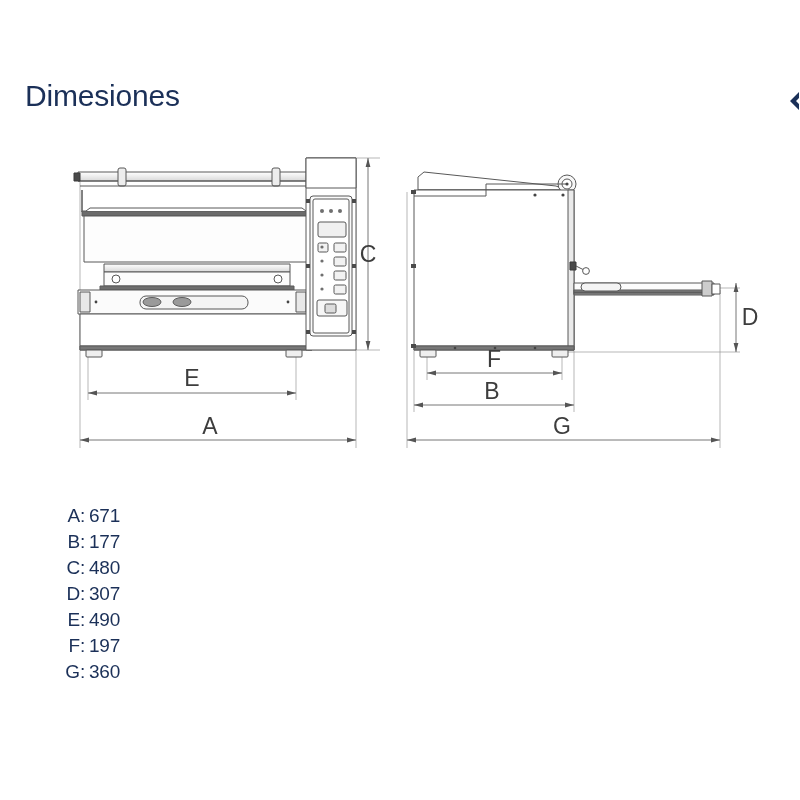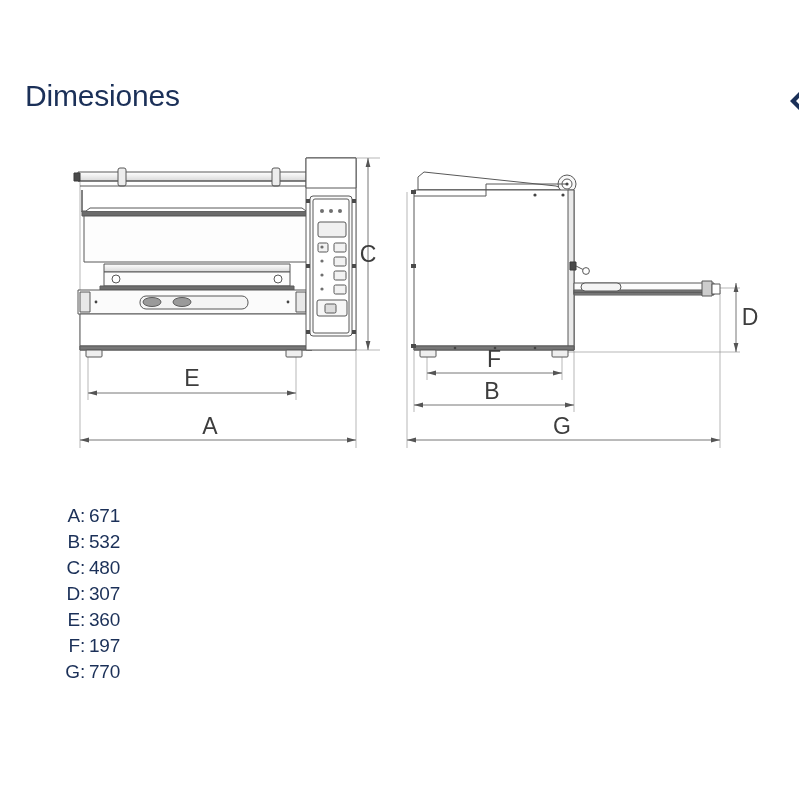--- a/index.html
+++ b/index.html
@@ -322,37 +322,37 @@
     </svg>
   </div>
 
   <div class="dim-list">
     <div class="dim-row">
       <span class="dim-key">A:</span>
       <span class="dim-val">671</span>
     </div>
     <div class="dim-row">
       <span class="dim-key">B:</span>
-      <span class="dim-val">532</span>
+      <span class="dim-val">177</span>
     </div>
     <div class="dim-row">
       <span class="dim-key">C:</span>
       <span class="dim-val">480</span>
     </div>
     <div class="dim-row">
       <span class="dim-key">D:</span>
       <span class="dim-val">307</span>
     </div>
     <div class="dim-row">
       <span class="dim-key">E:</span>
-      <span class="dim-val">360</span>
+      <span class="dim-val">490</span>
     </div>
     <div class="dim-row">
       <span class="dim-key">F:</span>
       <span class="dim-val">197</span>
     </div>
     <div class="dim-row">
       <span class="dim-key">G:</span>
-      <span class="dim-val">770</span>
+      <span class="dim-val">360</span>
     </div>
   </div>
 
 </div>
 
 </body></html>

